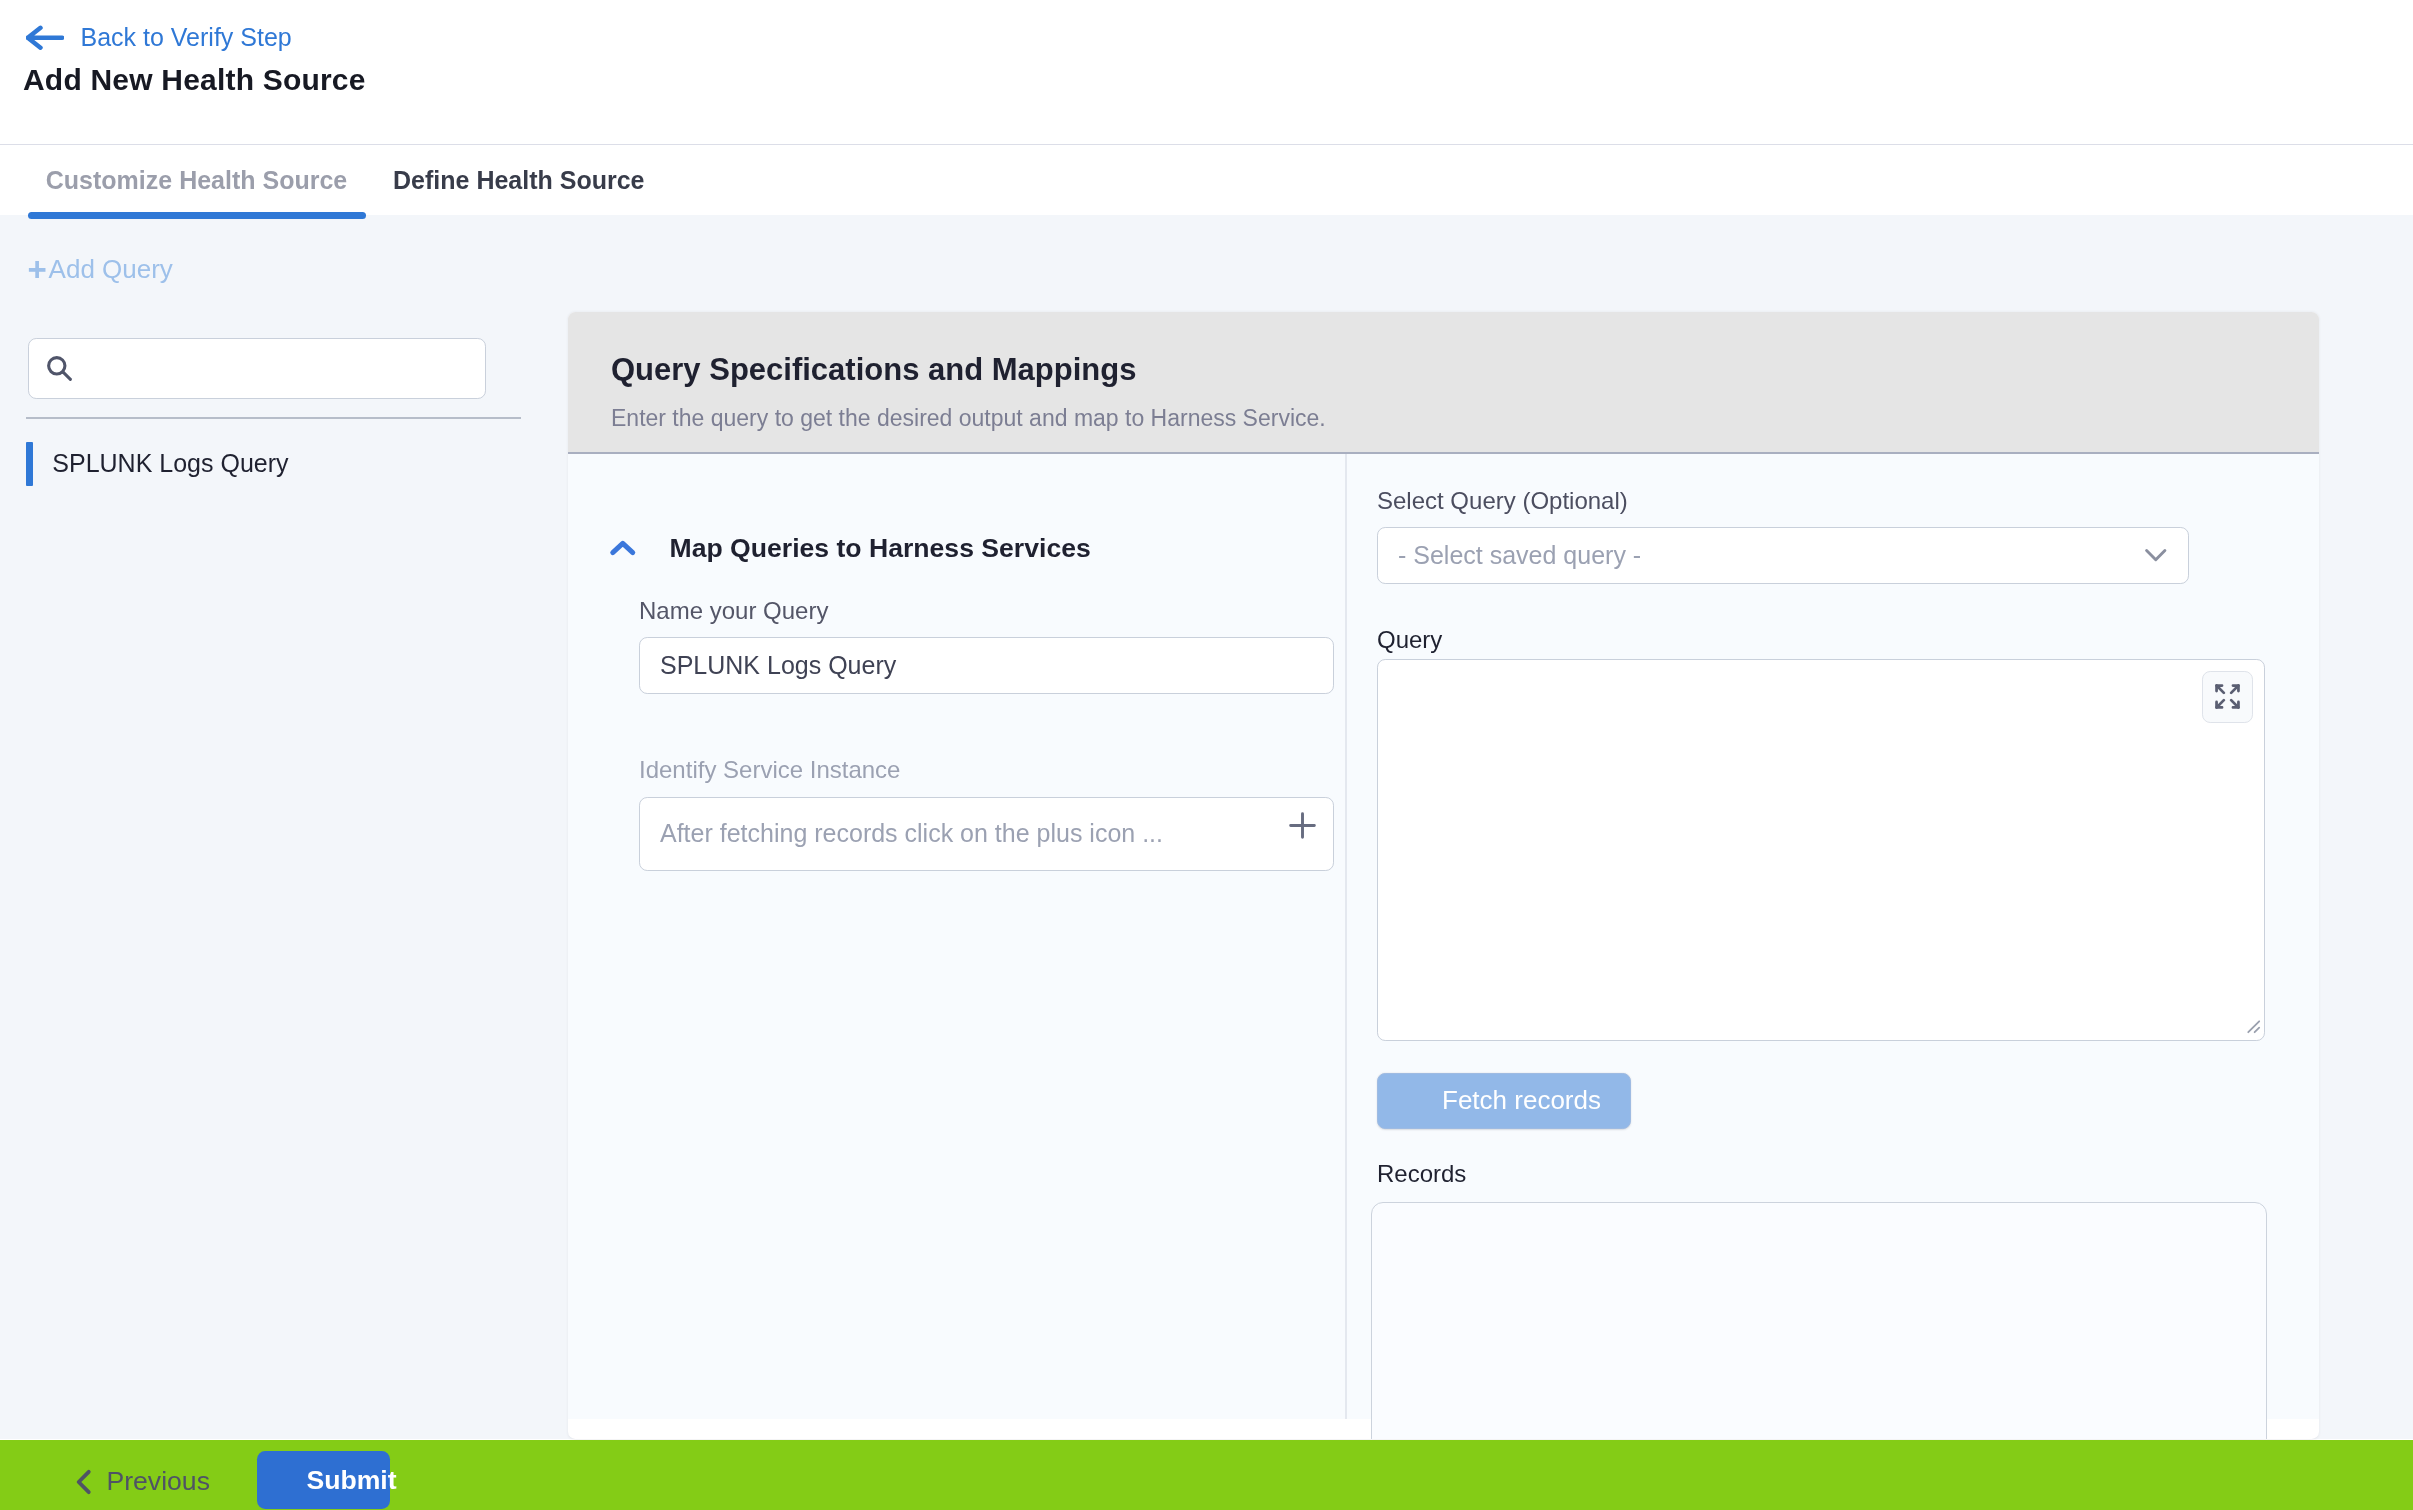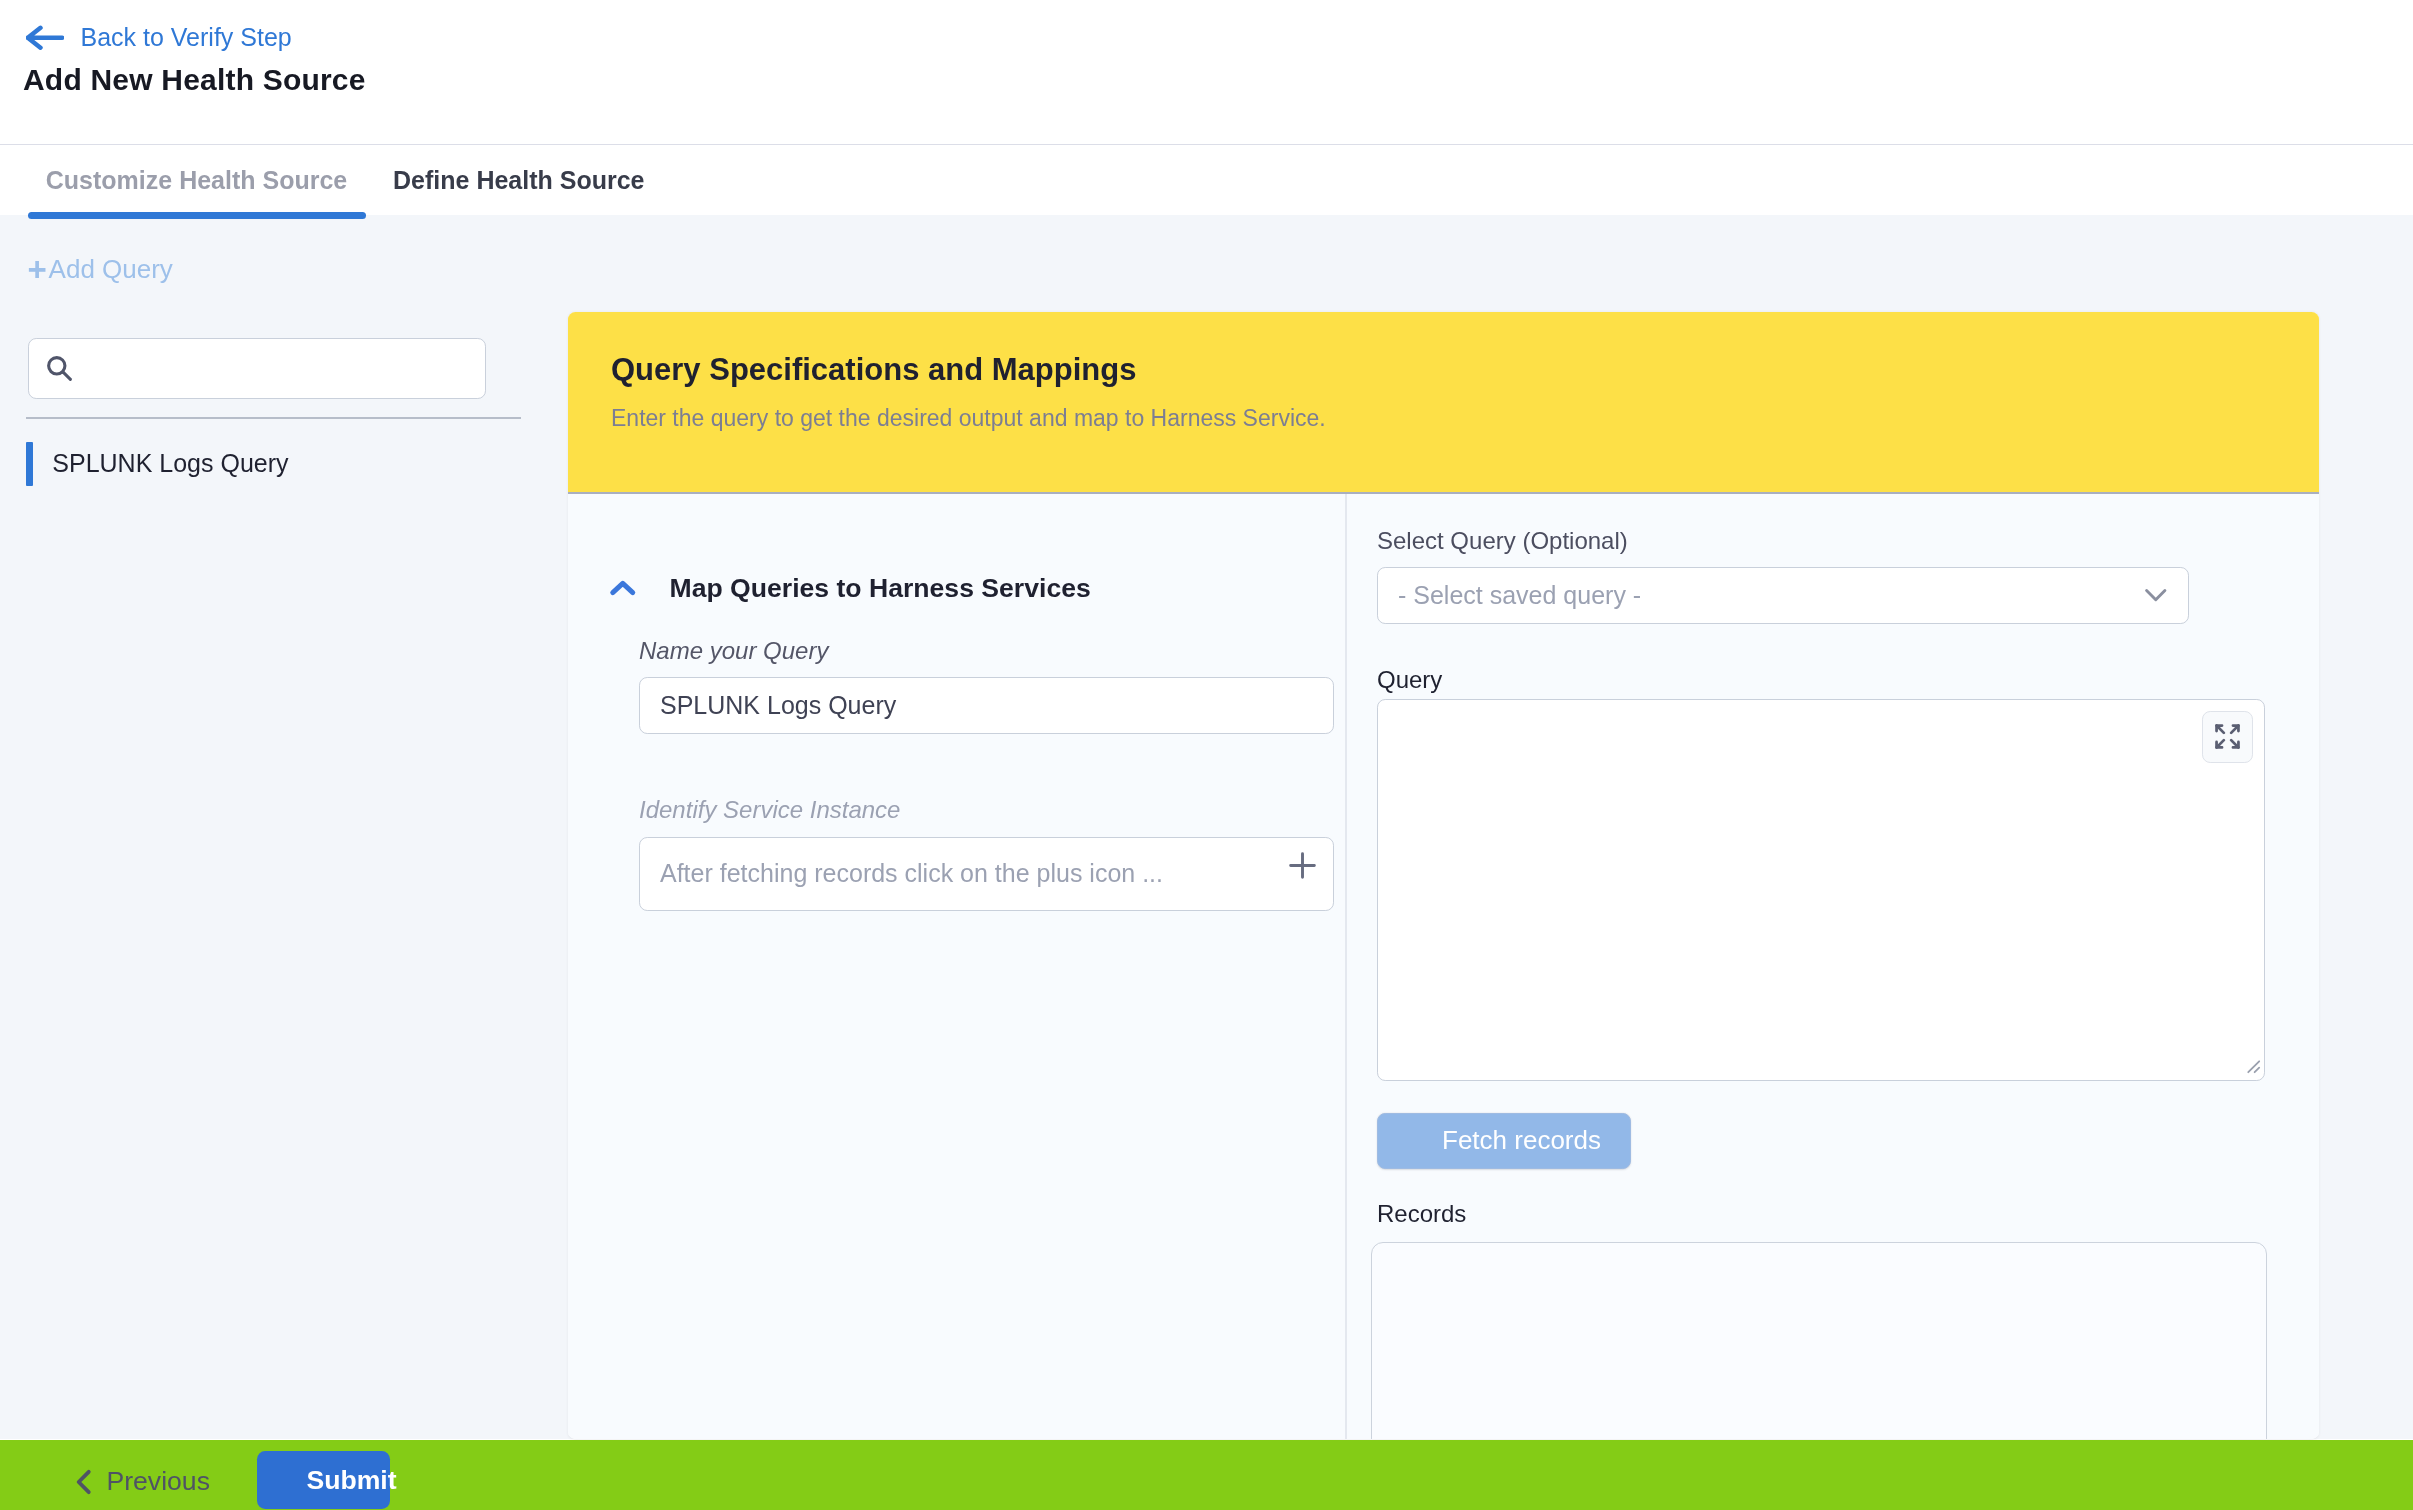--- a/index.html
+++ b/index.html
@@ -57,33 +57,33 @@
   .query-item { position:absolute; left:0px; top:223px; width:513px; height:51px; display:flex; align-items:center; cursor:pointer; }
   .query-item .bar { width:7.3px; height:44px; background:#2f78d6; margin-left:26px; border-radius:0.9px; }
   .query-item .txt { font-size:25px; color:#1f2130; margin-left:19px; }
 
   
   .panel {
     position:absolute; left:568px; top:97px; width:1751px; height:1127px;
     background:#ffffff; border-radius:7.3px; overflow:hidden;
     box-shadow:0 0.9px 2.7px rgba(40,41,61,.08);
   }
-  .panel-header { height:180px; background:#fde047; padding:40px 0 0 43px; }
+  .panel-header { height:140px; background:#e5e5e5; padding:40px 0 0 43px; }
   .panel-title { font-size:31px; font-weight:bold; color:#1f2130; }
   .panel-sub { font-size:23px; color:#7c7e93; margin-top:16.5px; }
   .panel-divider { height:1.8px; background:#a9afc0; }
   .panel-body { position:relative; height:965px; background:#f8fbfe; }
 
   .col-divider { position:absolute; left:777px; top:0; width:1.8px; height:100%; background:#e4e8ef; }
 
   
   .collapse-row { position:absolute; left:41px; top:79px; display:flex; align-items:center; cursor:pointer; }
   .collapse-row .ttl { font-size:26.6px; font-weight:bold; color:#1f2130; margin-left:33px; }
 
-  .field-label { position:absolute; font-size:24px; color:#545668;font-style:italic; }
+  .field-label { position:absolute; font-size:24px; color:#545668; }
   .lbl-name { left:71px; top:143px; }
   .lbl-si { left:71px; top:302px; color:#9ba1b2; }
 
   .text-input {
     position:absolute; left:71px; width:695px; height:57px;
     background:#ffffff; border:1.8px solid #c9d0db; border-radius:8.2px;
     font-size:25px; color:#3f4254; padding:0 20px; outline:none; font-family:inherit;
   }
   .inp-name { top:183px; }
   .si-wrap { position:absolute; left:71px; top:343px; width:695px; height:74px; }

